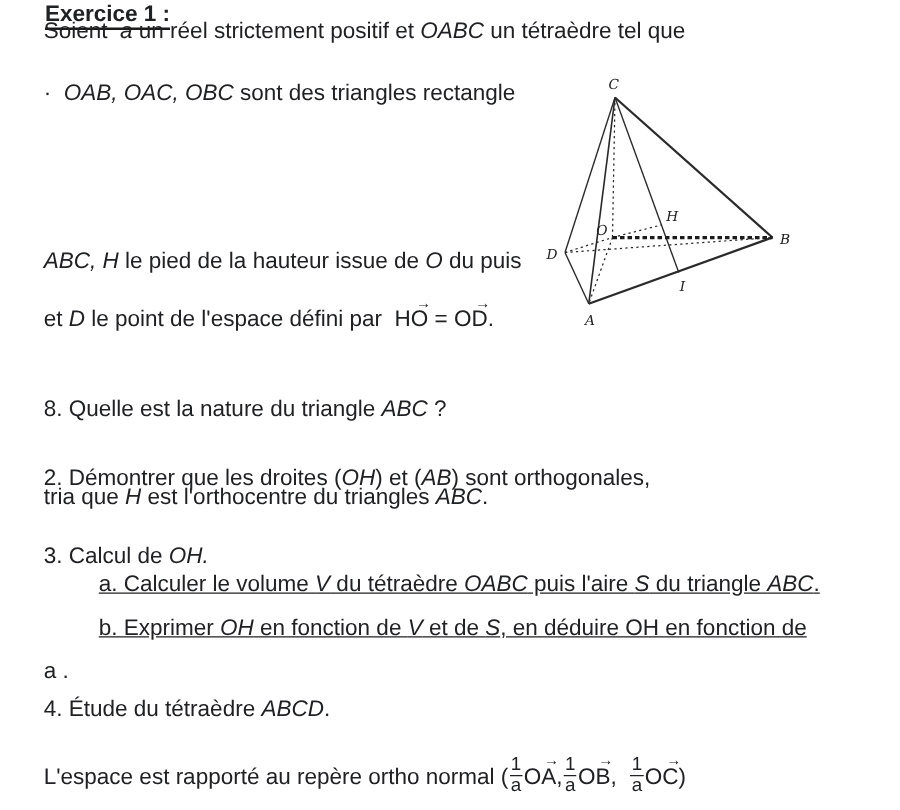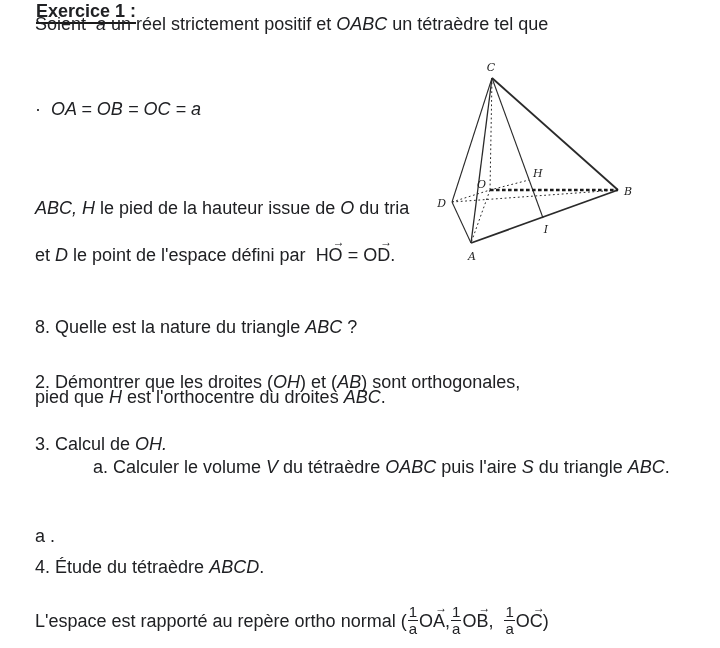--- a/index.html
+++ b/index.html
@@ -1,21 +1,21 @@
 <!DOCTYPE html>
 <html><head>
 <meta charset="utf-8">
 <style>
   html,body{margin:0;padding:0;background:#ffffff;}
   .page{
     position:relative;width:720px;height:648px;background:#ffffff;overflow:hidden;
     font-family:"Liberation Sans",sans-serif;font-size:18px;color:#202124;padding-left:36px;
   }
   .line{position:absolute;left:35px;white-space:pre;line-height:22px;}
-  .line.indent{left:93px;}
+  .line.indent{left:79px;text-decoration:underline;}
   .title{
     position:absolute;left:36px;top:1px;font-weight:700;line-height:20px;
     border-bottom:2px solid #1b1b1b;padding-bottom:1px;white-space:pre;
   }
   .it{font-style:italic;}
   .vec{position:relative;}
   .vec .arrow{
     position:absolute;top:-0.78em;right:-0.18em;font-size:12px;line-height:1;color:#202124;
   }
   .frac{
@@ -31,28 +31,29 @@
   }
 </style>
 </head>
 <body>
 
 <div class="page">
 
   <div class="title">Exercice 1 :</div>
 
   <div class="line" style="top:13px"><span>Soient&nbsp; </span><span class="it">a</span><span> un réel strictement positif et </span><span class="it">OABC</span><span> un tétraèdre tel que</span></div>
-  <div class="line" style="top:98px"><span>·</span><span>&nbsp;&nbsp;</span><span class="it">OA = OB = OC = a</span></div>
-  <div class="line" style="top:197px"><span class="it">ABC,</span><span> </span><span class="it">H</span><span> le pied de la hauteur issue de </span><span class="it">O</span><span> du tria</span></div>
+  <div class="line" style="top:63px"><span>·</span><span>&nbsp;&nbsp;</span><span class="it">OAB, OAC, OBC</span><span> sont des triangles rectangle</span></div>
+  <div class="line" style="top:197px"><span class="it">ABC,</span><span> </span><span class="it">H</span><span> le pied de la hauteur issue de </span><span class="it">O</span><span> du puis</span></div>
   <div class="line" style="top:244px"><span>et </span><span class="it">D</span><span> le point de l'espace défini par&nbsp; </span><span class="vec">HO<span class="arrow">→</span></span><span> = </span><span class="vec">OD<span class="arrow">→</span></span><span>.</span></div>
   <div class="line" style="top:316px"><span>8. Quelle est la nature du triangle </span><span class="it">ABC</span><span> ?</span></div>
   <div class="line" style="top:371px"><span>2. Démontrer que les droites (</span><span class="it">OH</span><span>) et (</span><span class="it">AB</span><span>) sont orthogonales,</span></div>
-  <div class="line" style="top:386px"><span>pied que </span><span class="it">H</span><span> est l'orthocentre du droites </span><span class="it">ABC</span><span>.</span></div>
+  <div class="line" style="top:386px"><span>tria que </span><span class="it">H</span><span> est l'orthocentre du triangles </span><span class="it">ABC</span><span>.</span></div>
   <div class="line" style="top:433px"><span>3. Calcul de </span><span class="it">OH.</span></div>
   <div class="line indent" style="top:456px"><span>a. Calculer le volume </span><span class="it">V</span><span> du tétraèdre </span><span class="it">OABC</span><span> puis l'aire </span><span class="it">S</span><span> du triangle </span><span class="it">ABC</span><span>.</span></div>
+  <div class="line indent" style="top:491px"><span>b. Exprimer </span><span class="it">OH</span><span> en fonction de </span><span class="it">V</span><span> et de </span><span class="it">S</span><span>, en déduire OH en fonction de</span></div>
   <div class="line" style="top:525px"><span>a .</span></div>
   <div class="line" style="top:556px"><span>4. Étude du tétraèdre </span><span class="it">ABCD</span><span>.</span></div>
   <div class="line" style="top:606px"><span>L'espace est rapporté au repère ortho normal (</span><span class="frac"><span class="num">1</span><span class="den">a</span></span><span class="vec">OA<span class="arrow">→</span></span><span>,</span><span class="frac"><span class="num">1</span><span class="den">a</span></span><span class="vec">OB<span class="arrow">→</span></span><span>,&nbsp; </span><span class="frac"><span class="num">1</span><span class="den">a</span></span><span class="vec">OC<span class="arrow">→</span></span><span>)</span></div>
 
   <svg class="figure" viewBox="0 0 295 215" xmlns="http://www.w3.org/2000/svg">
 
     <line x1="67" y1="28" x2="193" y2="140" stroke="#2a2a2a" stroke-width="1.8"></line>
     <line x1="46" y1="193" x2="193" y2="140" stroke="#2a2a2a" stroke-width="1.8"></line>
 
     <line x1="67" y1="28" x2="46" y2="193" stroke="#2a2a2a" stroke-width="1.3"></line>

